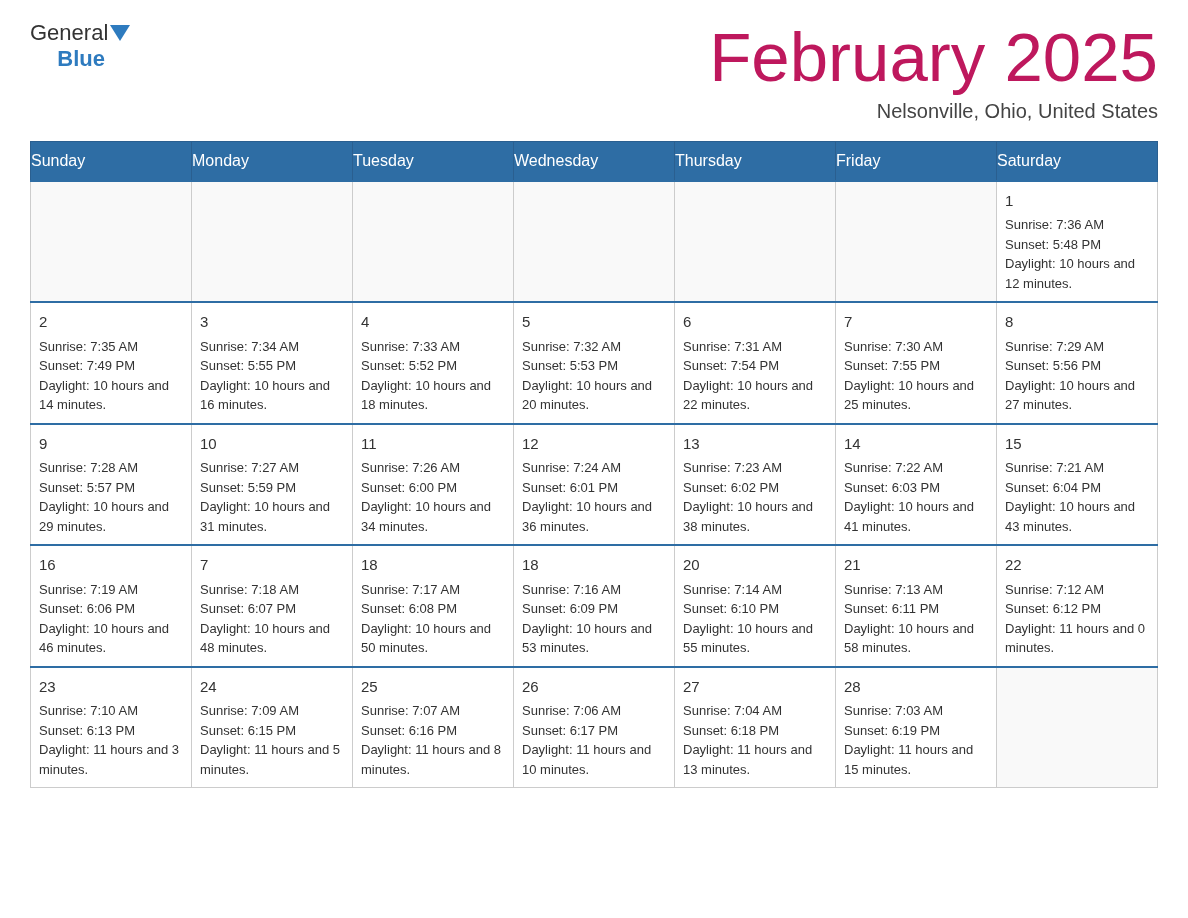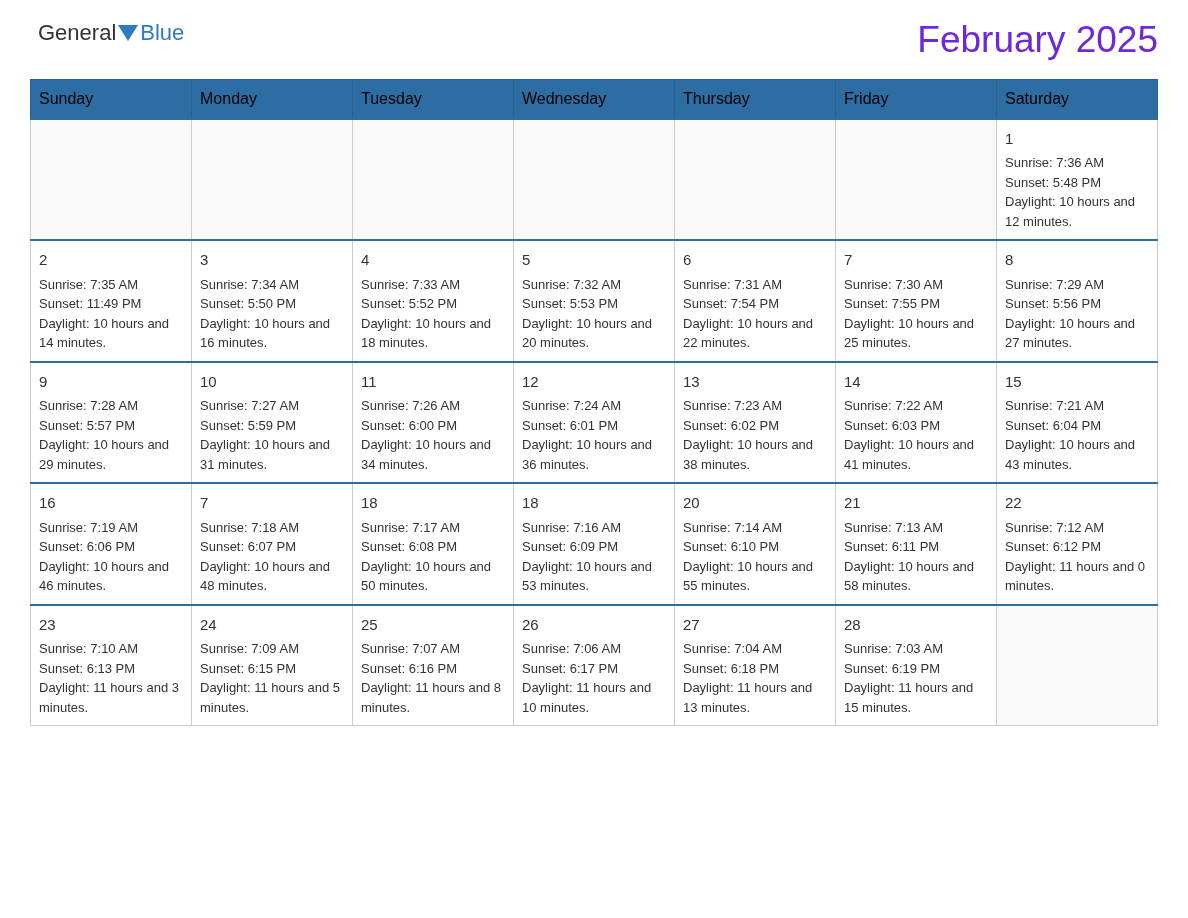--- a/index.html
+++ b/index.html
@@ -10,23 +10,22 @@
       color: #333;
     }
     .header {
       display: flex;
       justify-content: space-between;
       align-items: flex-start;
       margin-bottom: 18px;
     }
     .logo {
       display: flex;
-      flex-direction: row;
+      flex-direction: column;
       align-items: center;
-      margin-left: 8px;
     }
     .logo-text {
       display: flex;
       align-items: center;
       font-size: 22px;
       font-weight: 400;
       color: #333;
     }
     .logo-general { color: #333; }
     .logo-arrow {
@@ -35,45 +34,45 @@
       height: 0;
       border-left: 10px solid transparent;
       border-right: 10px solid transparent;
       border-top: 16px solid #2e7bbf;
       margin: 0 2px;
       vertical-align: middle;
     }
     .logo-blue {
       color: #2e7bbf;
       font-size: 22px;
-      font-weight: 400;
+      font-weight: 700;
     }
     .title-section {
       text-align: right;
     }
     .calendar-title {
-      font-size: 37px;
+      font-size: 69px;
       font-weight: 300;
-      color: #6d28d9;
+      color: #be185d;
       line-height: 1.1;
     }
     .calendar-subtitle {
       font-size: 20px;
       color: #444;
       margin-top: 4px;
     }
     .calendar {
       width: 100%;
       border-collapse: collapse;
       border: 1px solid #aaa;
     }
     .calendar th {
       background-color: #2e6da4;
-      color: #000000;
-      padding: 10px 8px;
+      color: #ffffff;
+      padding: 10px 0;
       text-align: left;
       font-size: 16px;
       font-weight: 500;
       border: 1px solid #2a5f90;
     }
     .calendar td {
       vertical-align: top;
       padding: 8px;
       border: 1px solid #ccc;
       width: 14.28%;
@@ -105,20 +104,21 @@
 <div class="header">
   <div class="logo">
     <div class="logo-text">
       <span class="logo-general">General</span>
       <span class="logo-arrow"></span>
     </div>
     <span class="logo-blue">Blue</span>
   </div>
   <div class="title-section">
     <div class="calendar-title">February 2025</div>
+    <div class="calendar-subtitle">Nelsonville, Ohio, United States</div>
   </div>
 </div>
 
 <table class="calendar">
   <thead>
     <tr id="header-row">
     <th>Sunday</th>
         <th>Monday</th>
         <th>Tuesday</th>
         <th>Wednesday</th>
@@ -139,27 +139,27 @@
           <span class="day-number">1</span>
           <div class="day-info">Sunrise: 7:36 AM
 Sunset: 5:48 PM
 Daylight: 10 hours and 12 minutes.</div>
         </td>
       </tr>
       <tr>
         <td>
           <span class="day-number">2</span>
           <div class="day-info">Sunrise: 7:35 AM
-Sunset: 11:49 PM
+Sunset: 7:49 PM
 Daylight: 10 hours and 14 minutes.</div>
         </td>
         <td>
           <span class="day-number">3</span>
           <div class="day-info">Sunrise: 7:34 AM
-Sunset: 5:50 PM
+Sunset: 5:55 PM
 Daylight: 10 hours and 16 minutes.</div>
         </td>
         <td>
           <span class="day-number">4</span>
           <div class="day-info">Sunrise: 7:33 AM
 Sunset: 5:52 PM
 Daylight: 10 hours and 18 minutes.</div>
         </td>
         <td>
           <span class="day-number">5</span>

